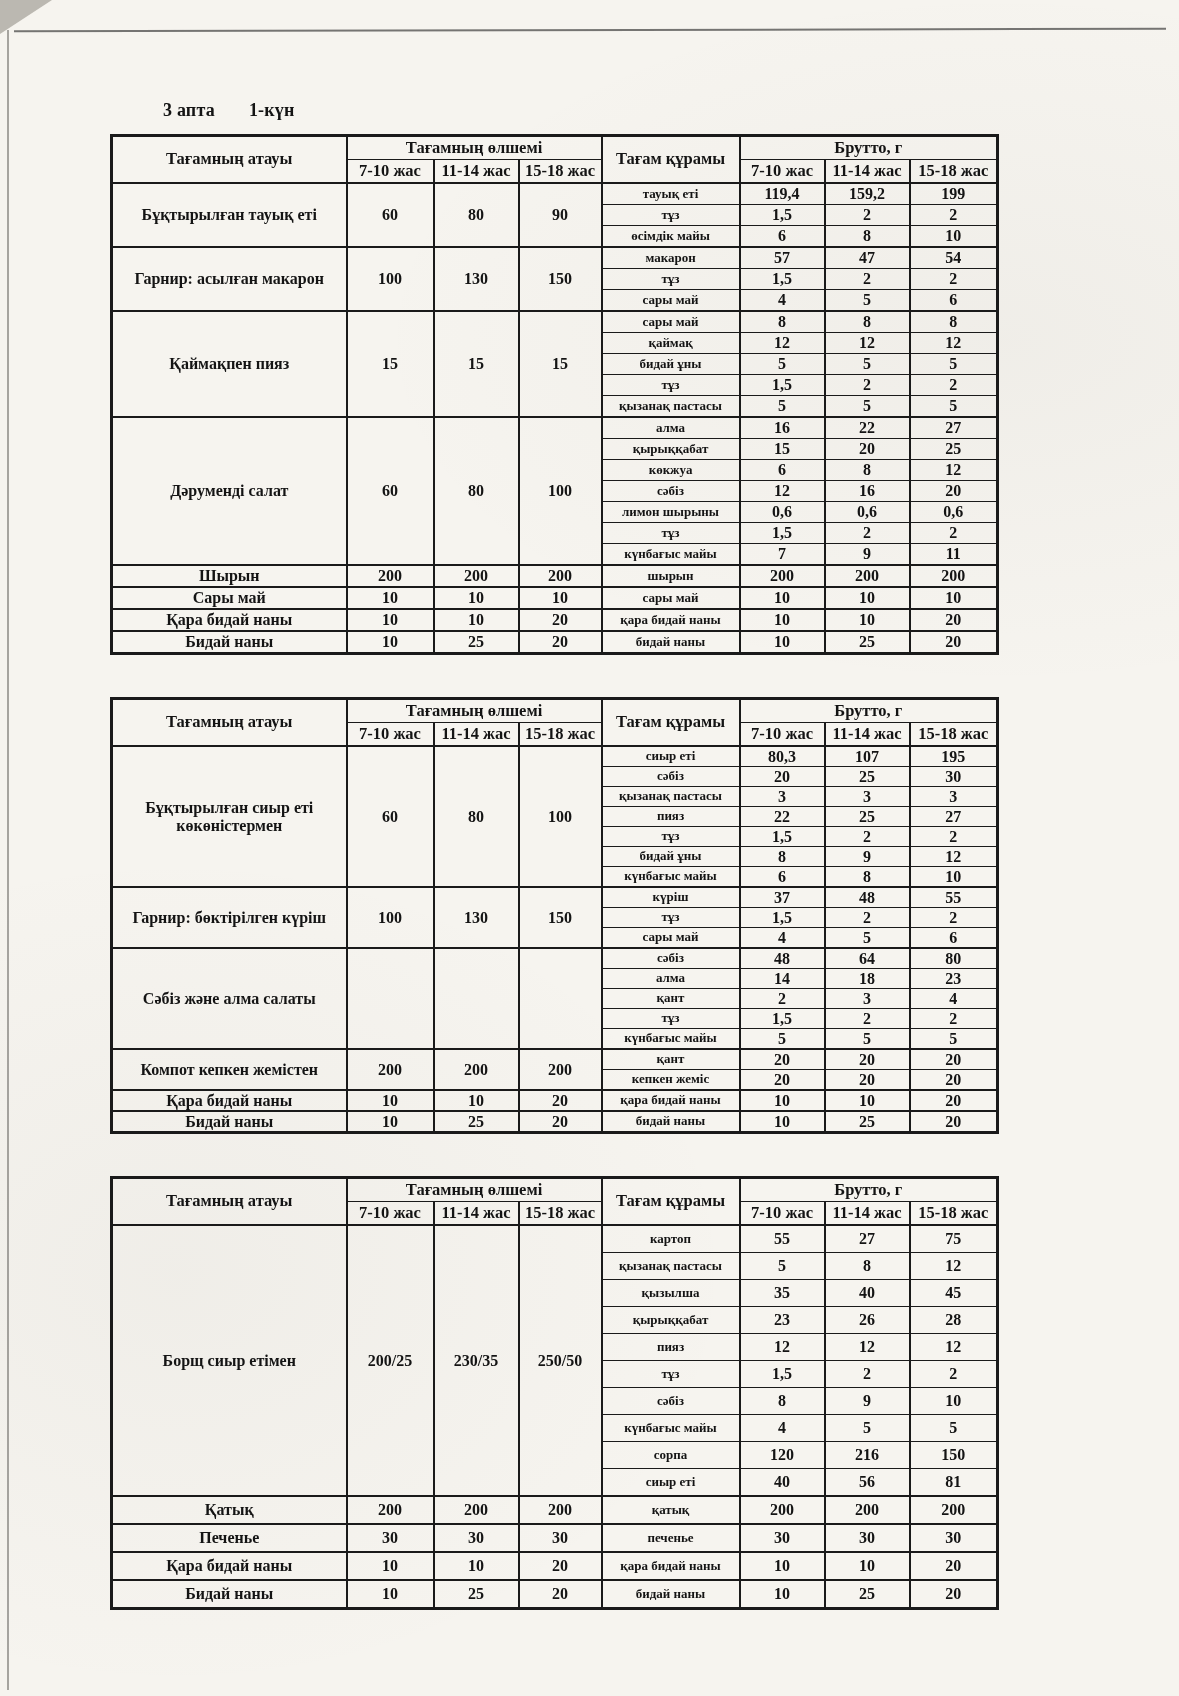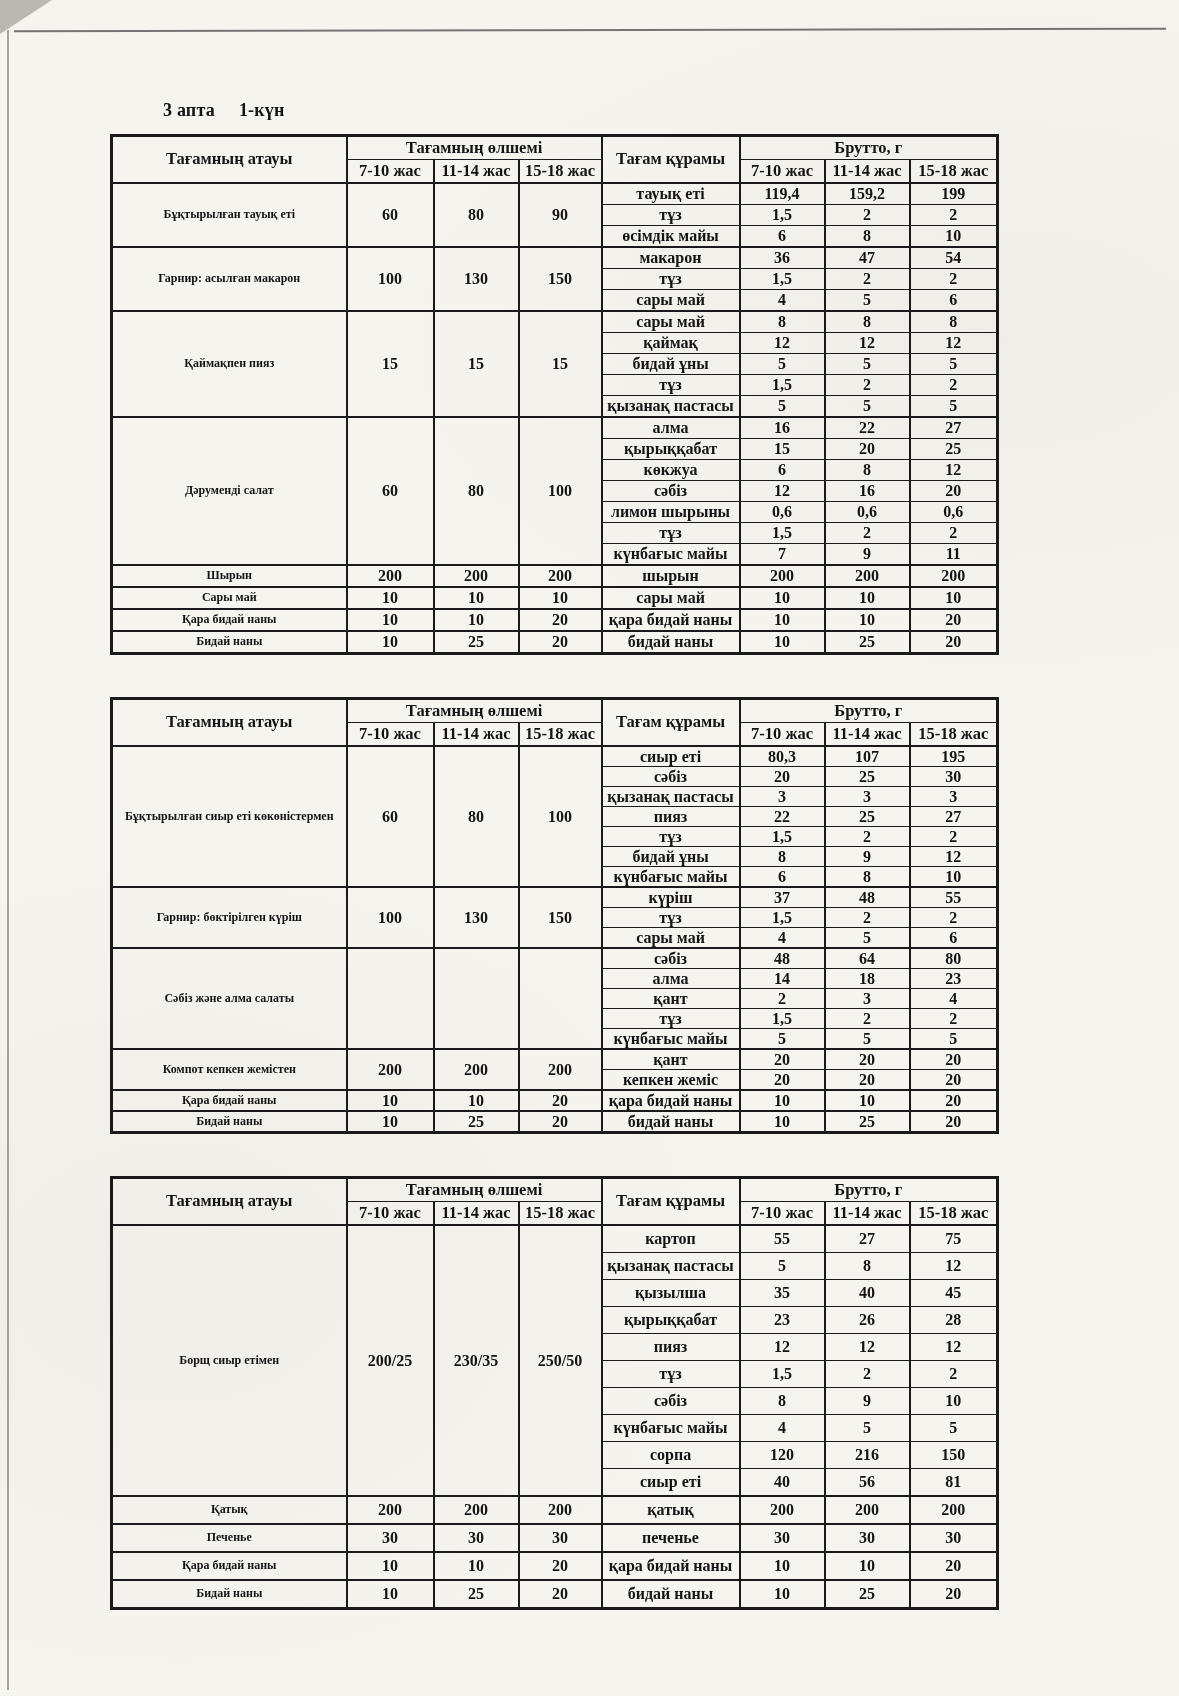--- a/index.html
+++ b/index.html
@@ -28,38 +28,38 @@
   }
   .scan-corner {
     position: absolute; top: 0; left: 0; width: 0; height: 0;
     border-top: 34px solid #8a867e;
     border-right: 52px solid transparent;
     opacity: .55;
   }
   .page { position: relative; padding: 100px 0 0 110px; }
 
   .day-title { font-size: 18px; font-weight: bold; margin: 0 0 13px 53px; letter-spacing: .2px; }
-  .day-title .day-part { margin-left: 24px; }
+  .day-title .day-part { margin-left: 34px; }
 
   table.menu {
     border-collapse: collapse; table-layout: fixed; width: 886px;
     border: 3px solid #1a1a1a;
   }
   .menu th, .menu td {
     border-left: 2px solid #1a1a1a; border-right: 2px solid #1a1a1a;
     border-top: 1.5px solid #1a1a1a; border-bottom: 1.5px solid #1a1a1a;
     font-weight: bold; text-align: center; vertical-align: middle;
     padding: 0 3px; font-size: 16px; line-height: 1.12; overflow: hidden;
   }
   .menu thead th { font-size: 16.5px; height: 22px; border-bottom: 2.6px solid #1a1a1a; }
   .menu thead tr:first-child th { border-bottom-width: 1.5px; }
   .menu thead tr:last-child th { border-bottom-width: 2.6px; }
   .menu tr.group-start td { border-top: 2.6px solid #1a1a1a; }
-  .menu td.dish { font-size: 12px; }
-  .menu td.ing { font-size: 16px; }
+  .menu td.dish { font-size: 16px; }
+  .menu td.ing { font-size: 13px; }
   .menu td.num { font-size: 16px; }
 
   .t1 tbody td { height: 20px; }
   .t2 tbody td { height: 19px; }
   .t3 tbody td { height: 26px; }
 
   .day + .day { margin-top: 42px; }
 </style>
 </head>
 <body>
@@ -121,21 +121,21 @@
             <td class="num">6</td>
             <td class="num">8</td>
             <td class="num">10</td>
           </tr>
           <tr class="group-start">
             <td class="dish" rowspan="3">Гарнир: асылған макарон</td>
             <td class="num" rowspan="3">100</td>
             <td class="num" rowspan="3">130</td>
             <td class="num" rowspan="3">150</td>
             <td class="ing">макарон</td>
-            <td class="num">36</td>
+            <td class="num">57</td>
             <td class="num">47</td>
             <td class="num">54</td>
           </tr>
           <tr>
             <td class="ing">тұз</td>
             <td class="num">1,5</td>
             <td class="num">2</td>
             <td class="num">2</td>
           </tr>
           <tr>

